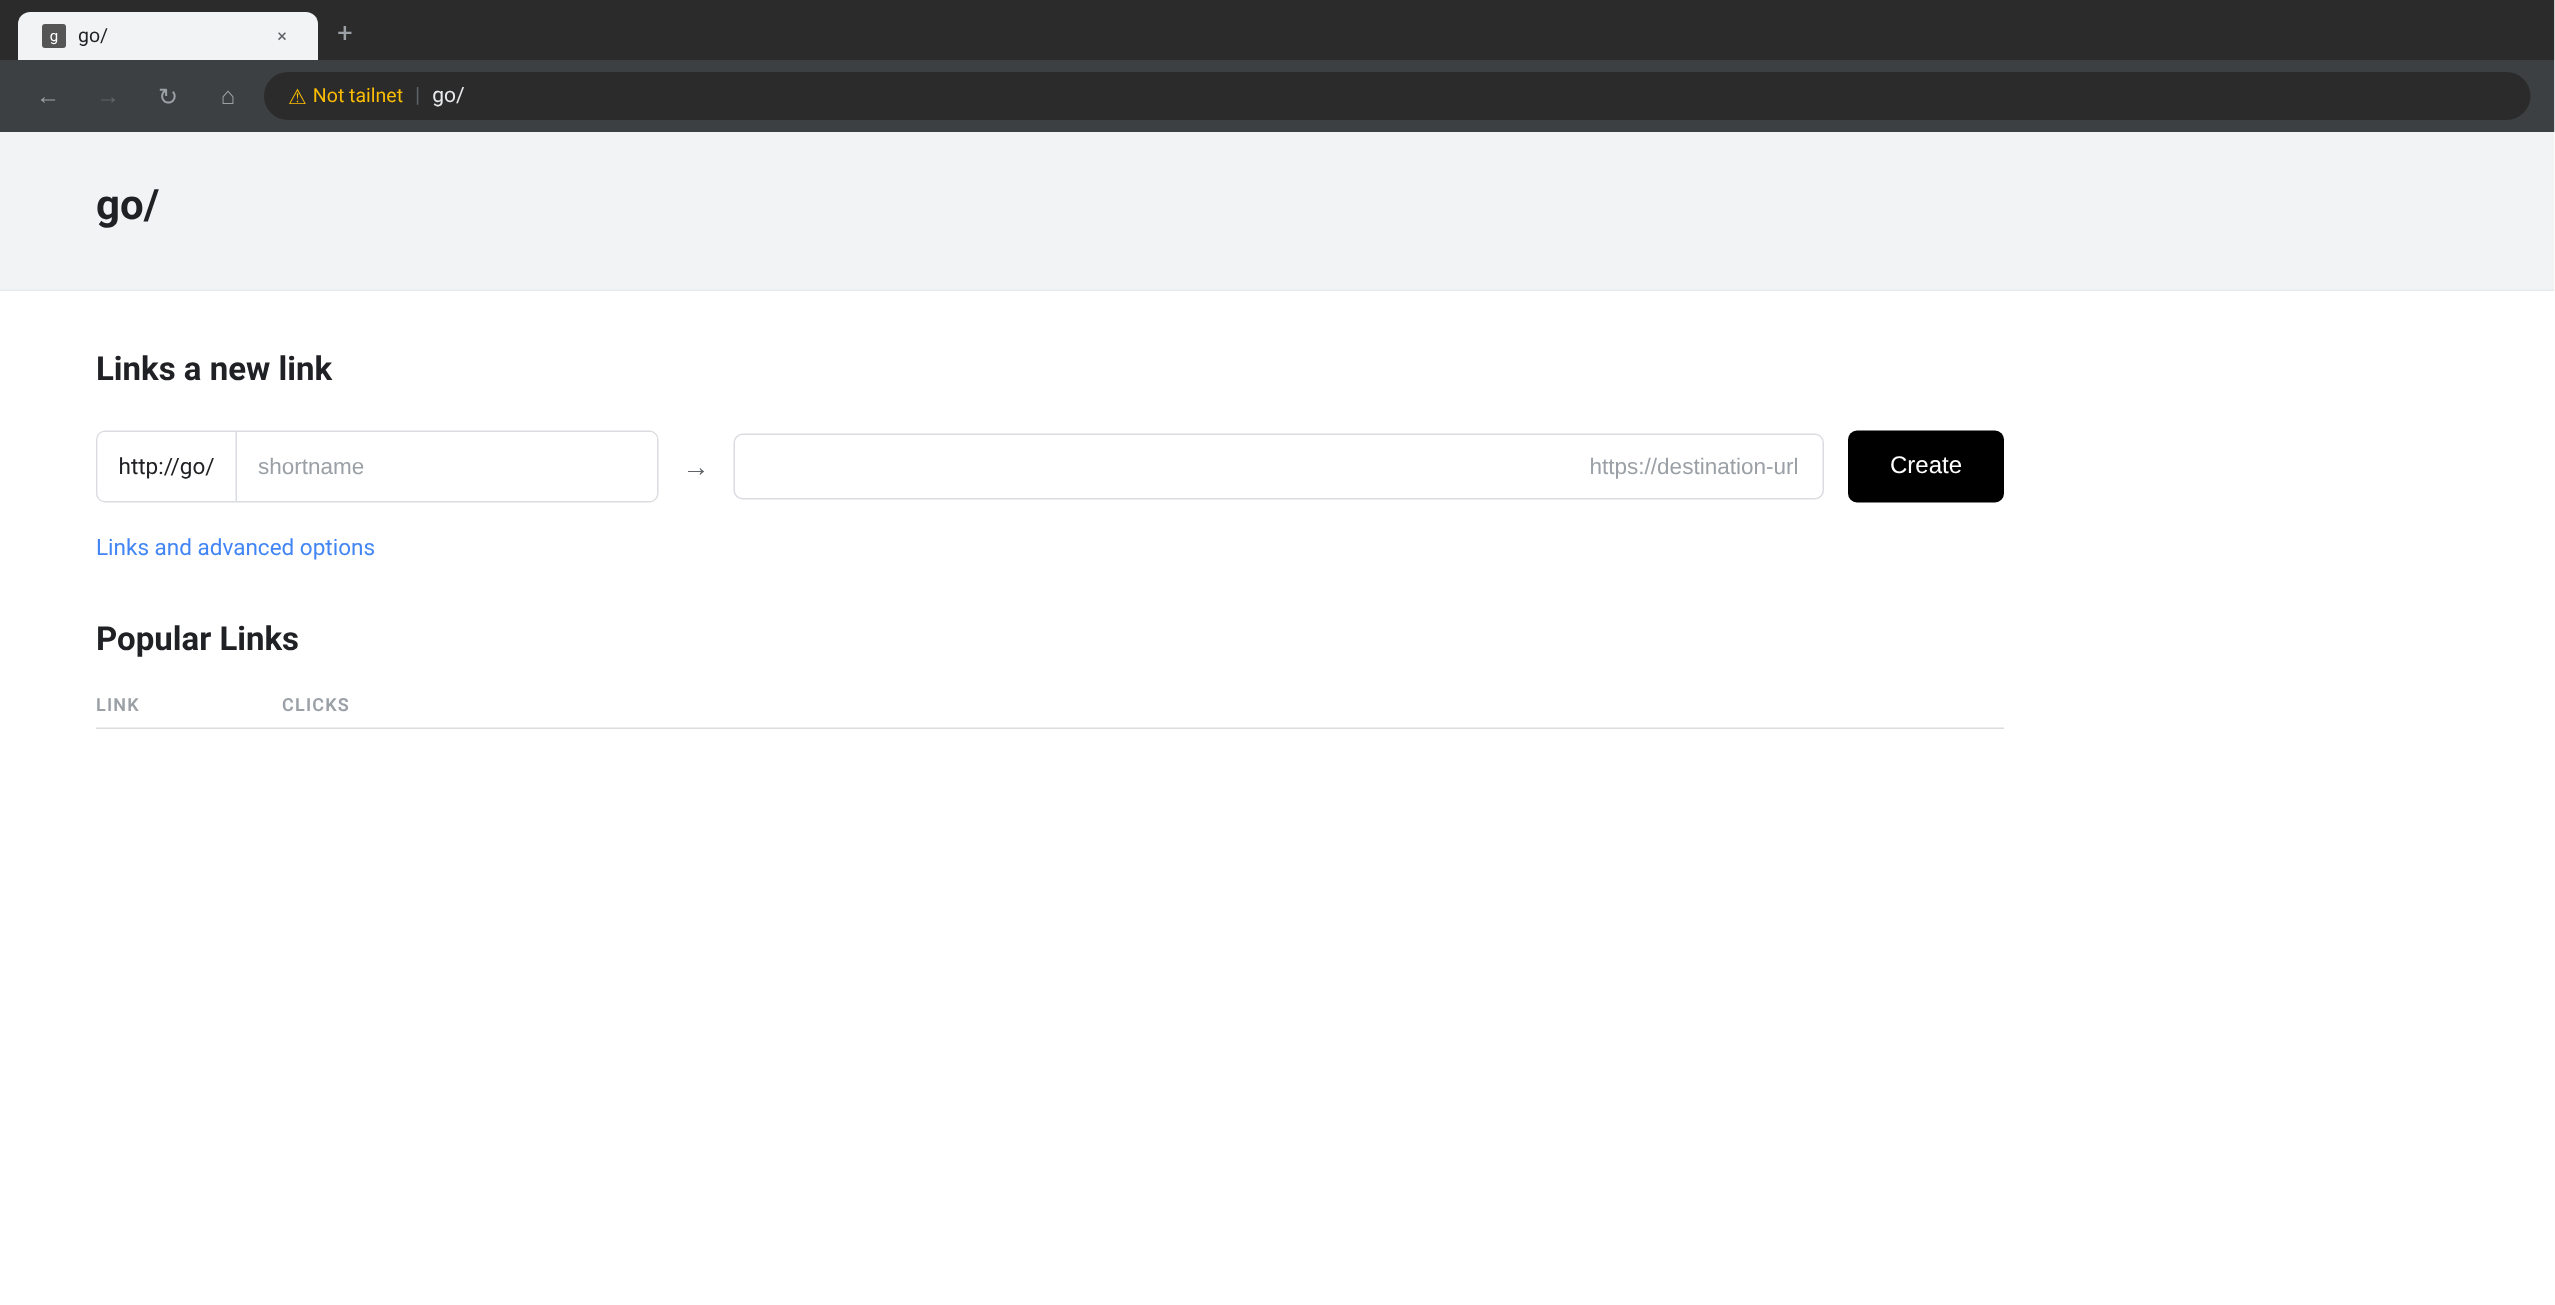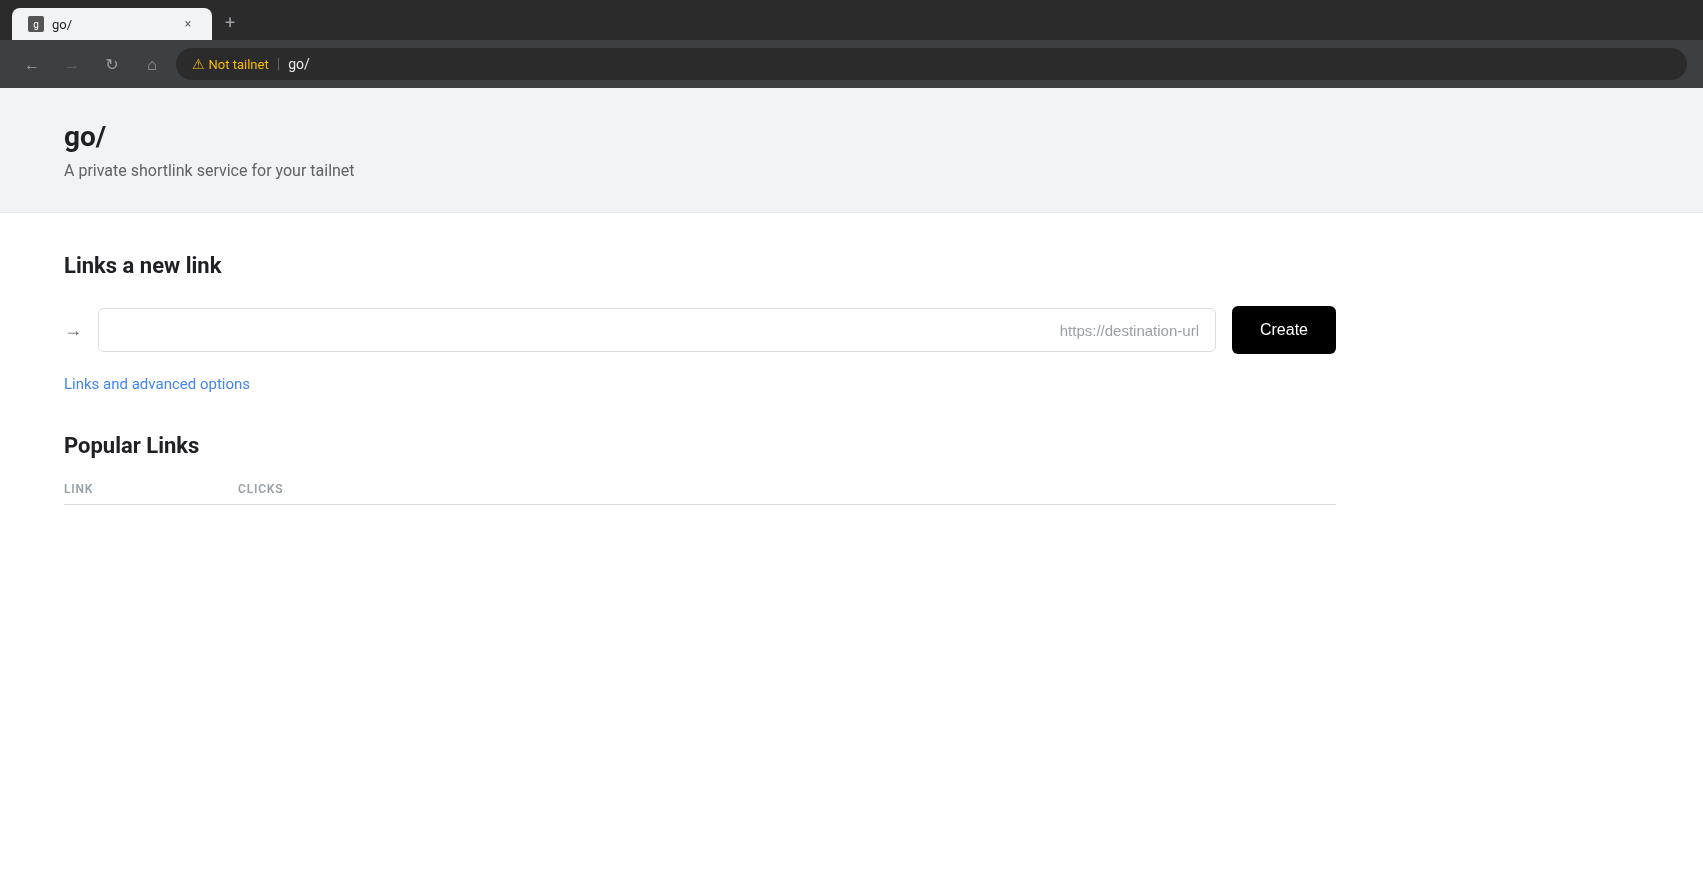--- a/index.html
+++ b/index.html
@@ -274,21 +274,21 @@
     
     .popular-section-title {
       font-size: 22px;
       font-weight: 700;
       color: #202124;
       margin-bottom: 16px;
     }
 
     .table-header {
       display: flex;
-      gap: 94px;
+      gap: 44px;
       padding: 8px 0;
       border-bottom: 1px solid #dadce0;
     }
 
     .table-col-header {
       font-size: 12px;
       font-weight: 600;
       color: #9aa0a6;
       text-transform: uppercase;
       letter-spacing: 0.8px;
@@ -326,29 +326,32 @@
       <span class="address-warning-icon">⚠</span>
       <span>Not tailnet</span>
     </span>
     <span class="address-separator">|</span>
     <span class="address-text">go/</span>
   </div>
 </div>
 
 <div class="page-header">
   <div class="page-header-title">go/</div>
-  <div class="page-header-subtitle">A private shortlink service for your tailnet</div>
 </div>
 
 <div class="main-content">
 
   
   <div class="section-title">Links a new link</div>
 
   <div class="create-form">
+    <div class="shortname-wrapper">
+      <div class="url-prefix">http://go/</div>
+      <input class="shortname-input" type="text" placeholder="shortname" style="">
+    </div>
 
     <div class="arrow-separator">→</div>
 
     <input class="destination-input" type="text" placeholder="https://destination-url" style="">
 
     <button class="create-btn">Create</button>
   </div>
 
   <a class="help-link">Links and advanced options</a>
 

